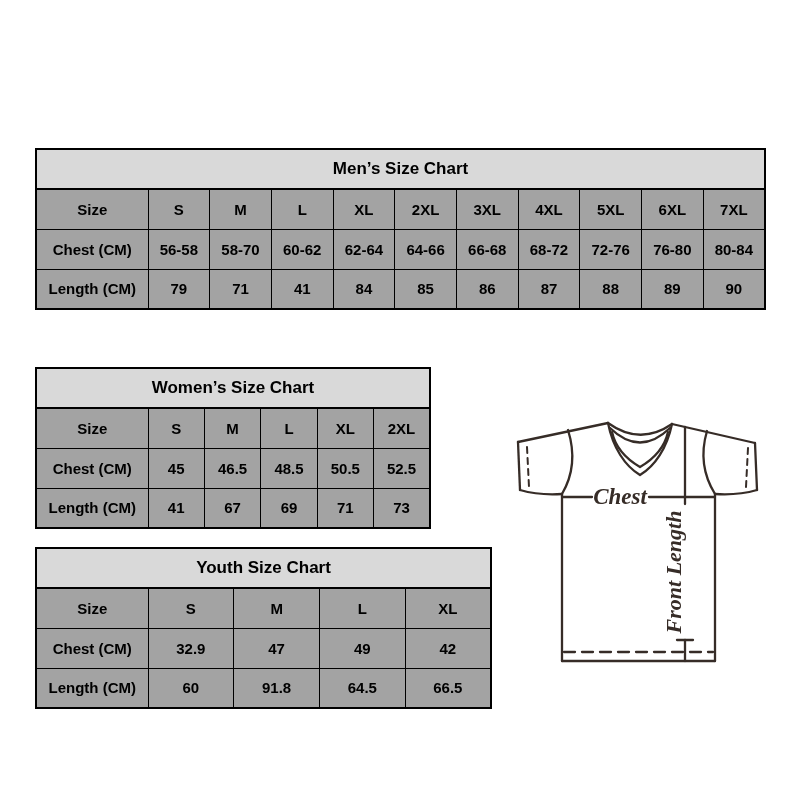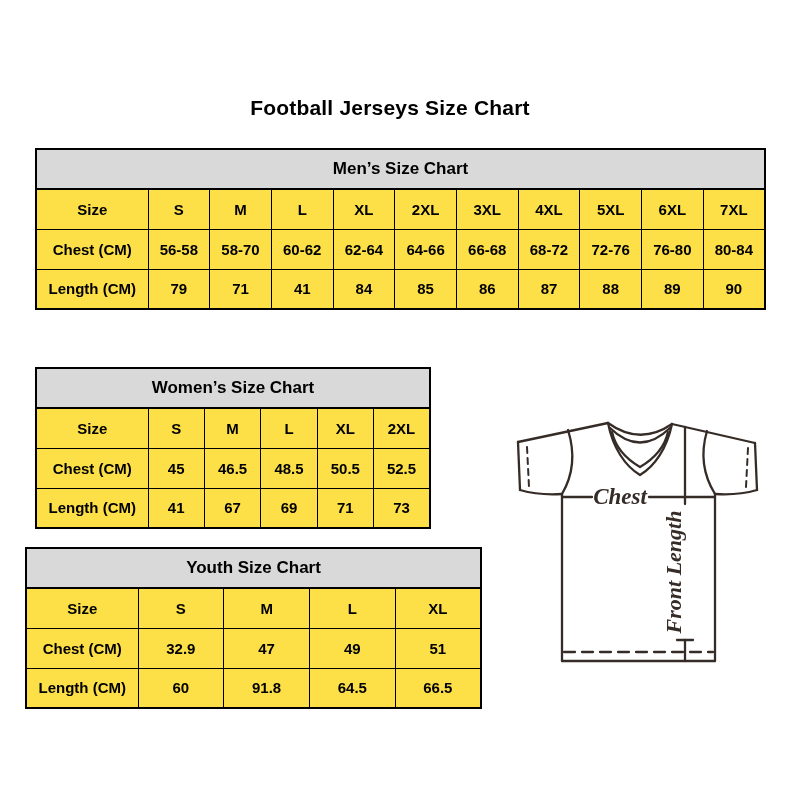--- a/index.html
+++ b/index.html
@@ -1,39 +1,38 @@
 <!DOCTYPE html>
 <html><head>
 <meta charset="utf-8">
 <style>
   html,body{margin:0;padding:0;background:#fff;}
   .stage{position:relative;width:800px;height:800px;background:#ffffff;overflow:hidden;
          font-family:"Liberation Sans",sans-serif;color:#000;}
   .chart-title{position:absolute;left:0;top:96px;width:780px;text-align:center;
                font-size:21px;font-weight:bold;letter-spacing:0.2px;}
   table.size-table{position:absolute;border-collapse:collapse;table-layout:fixed;
-                   border:2px solid #000;background:#fde047;}
+                   border:2px solid #000;background:#a3a3a3;}
   table.men{left:35px;top:148px;width:731px;}
   table.women{left:35px;top:367px;width:396px;}
-  table.youth{left:25px;top:547px;width:457px;}
+  table.youth{left:35px;top:547px;width:457px;}
   .size-table tr{height:40px;}
   .size-table th.band{background:#d9d9d9;border:1px solid #000;border-bottom:2px solid #000;
                       font-size:17px;font-weight:bold;text-align:center;padding:0;}
   .size-table td{border:1px solid #000;text-align:center;vertical-align:middle;
                  font-size:15px;font-weight:bold;padding:0;}
   col.label-col{width:112px;}
   .jersey{position:absolute;left:500px;top:390px;width:280px;height:300px;}
   .jersey text{font-family:"Liberation Serif",serif;font-style:italic;font-weight:bold;}
 </style>
 </head>
 <body>
 
 <div class="stage">
 
-  <div class="chart-title">Football Jerseys Size Chart</div>
 
   <table class="size-table men">
     <colgroup>
         <col class="label-col">
         <col span="10">
       </colgroup>
     <thead>
       <tr>
         <th class="band" colspan="11">Men’s Size Chart</th>
       </tr>
@@ -135,21 +134,21 @@
         <td>S</td>
         <td>M</td>
         <td>L</td>
         <td>XL</td>
       </tr>
       <tr>
         <td>Chest (CM)</td>
         <td>32.9</td>
         <td>47</td>
         <td>49</td>
-        <td>51</td>
+        <td>42</td>
       </tr>
       <tr>
         <td>Length (CM)</td>
         <td>60</td>
         <td>91.8</td>
         <td>64.5</td>
         <td>66.5</td>
       </tr>
     </tbody>
   </table>

